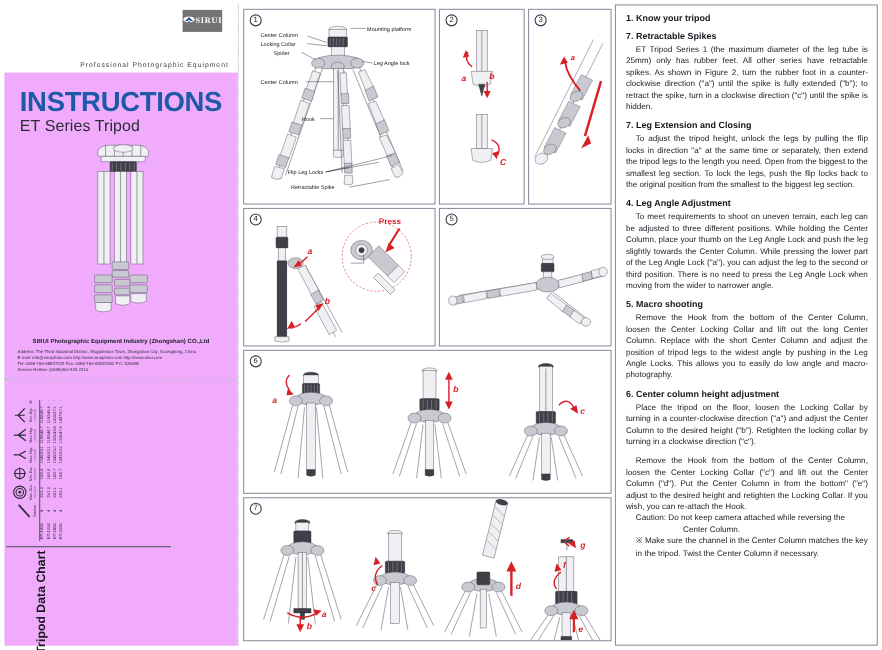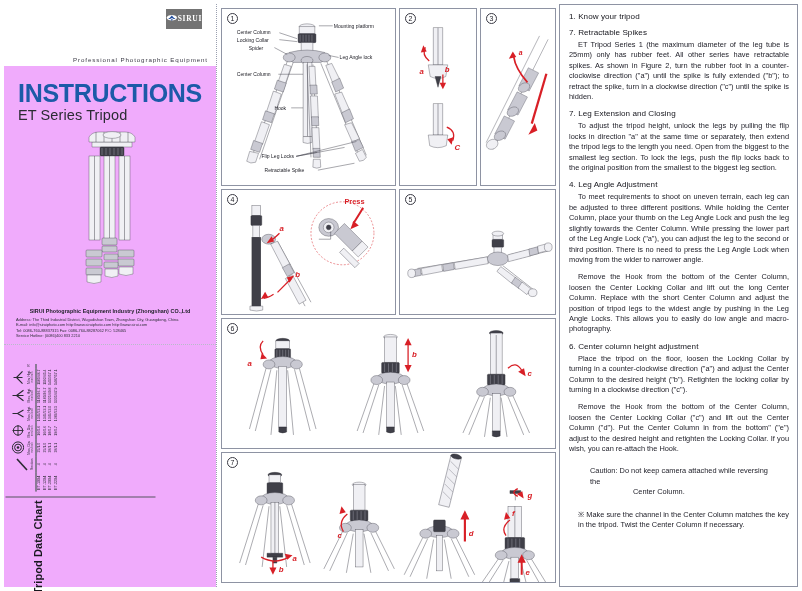--- a/index.html
+++ b/index.html
@@ -261,40 +261,40 @@
     flex: 1;
     border: 1px solid #8e93a3;
     padding: 7px 8px 6px 9px;
     background: #ffffff;
     overflow: hidden;
   }
   .sec { margin-bottom: 7px; }
   .sec:last-child { margin-bottom: 0; }
   .sec-h {
     font-size: 8.1px;
-    font-weight: normal;
+    font-weight: bold;
     color: #15151c;
     margin-bottom: 3px;
     letter-spacing: 0.05px;
   }
   .sec-p {
     font-size: 7.4px;
     line-height: 10.4px;
     color: #22222b;
     text-align: justify;
     text-justify: inter-word;
     text-indent: 9px;
     margin: 0;
   }
   .caution {
     font-size: 7.4px;
     line-height: 10.4px;
     color: #22222b;
     padding-left: 9px;
-    margin: 12px;
+    margin: 0;
     text-align: left;
   }
   .caution .cont { display:block; padding-left: 43px; }
   .note {
     font-size: 7.4px;
     line-height: 10.4px;
     color: #22222b;
     padding-left: 9px;
     margin: 0;
     text-align: justify;
@@ -886,20 +886,21 @@
       <div class="sec-h">7. Leg Extension and Closing</div>
       <p class="sec-p">To adjust the tripod height, unlock the legs by pulling the flip locks in direction "a" at the same time or separately, then extend the tripod legs to the length you need. Open from the biggest to the smallest leg section. To lock the legs, push the flip locks back to the original position from the smallest to the biggest leg section.</p>
     </div>
 
     <div class="sec">
       <div class="sec-h">4. Leg Angle Adjustment</div>
       <p class="sec-p">To meet requirements to shoot on uneven terrain, each leg can be adjusted to three different positions. While holding the Center Column, place your thumb on the Leg Angle Lock and push the leg slightly towards the Center Column. While pressing the lower part of the Leg Angle Lock ("a"), you can adjust the leg to the second or third position. There is no need to press the Leg Angle Lock when moving from the wider to narrower angle.</p>
     </div>
 
     <div class="sec">
+      <div class="sec-h">5. Macro shooting</div>
       <p class="sec-p">Remove the Hook from the bottom of the Center Column, loosen the Center Locking Collar and lift out the long Center Column. Replace with the short Center Column and adjust the position of tripod legs to the widest angle by pushing in the Leg Angle Locks. This allows you to easily do low angle and macro-photography.</p>
     </div>
 
     <div class="sec">
       <div class="sec-h">6. Center column height adjustment</div>
       <p class="sec-p">Place the tripod on the floor, loosen the Locking Collar by turning in a counter-clockwise direction ("a") and adjust the Center Column to the desired height ("b"). Retighten the locking collar by turning in a clockwise direction ("c").</p>
     </div>
 
     <div class="sec">
       <p class="sec-p">Remove the Hook from the bottom of the Center Column, loosen the Center Locking Collar ("c") and lift out the Center Column ("d"). Put the Center Column in from the bottom" ("e")  adjust to the desired height and retighten the Locking Collar. If you wish, you can re-attach the Hook.</p>

